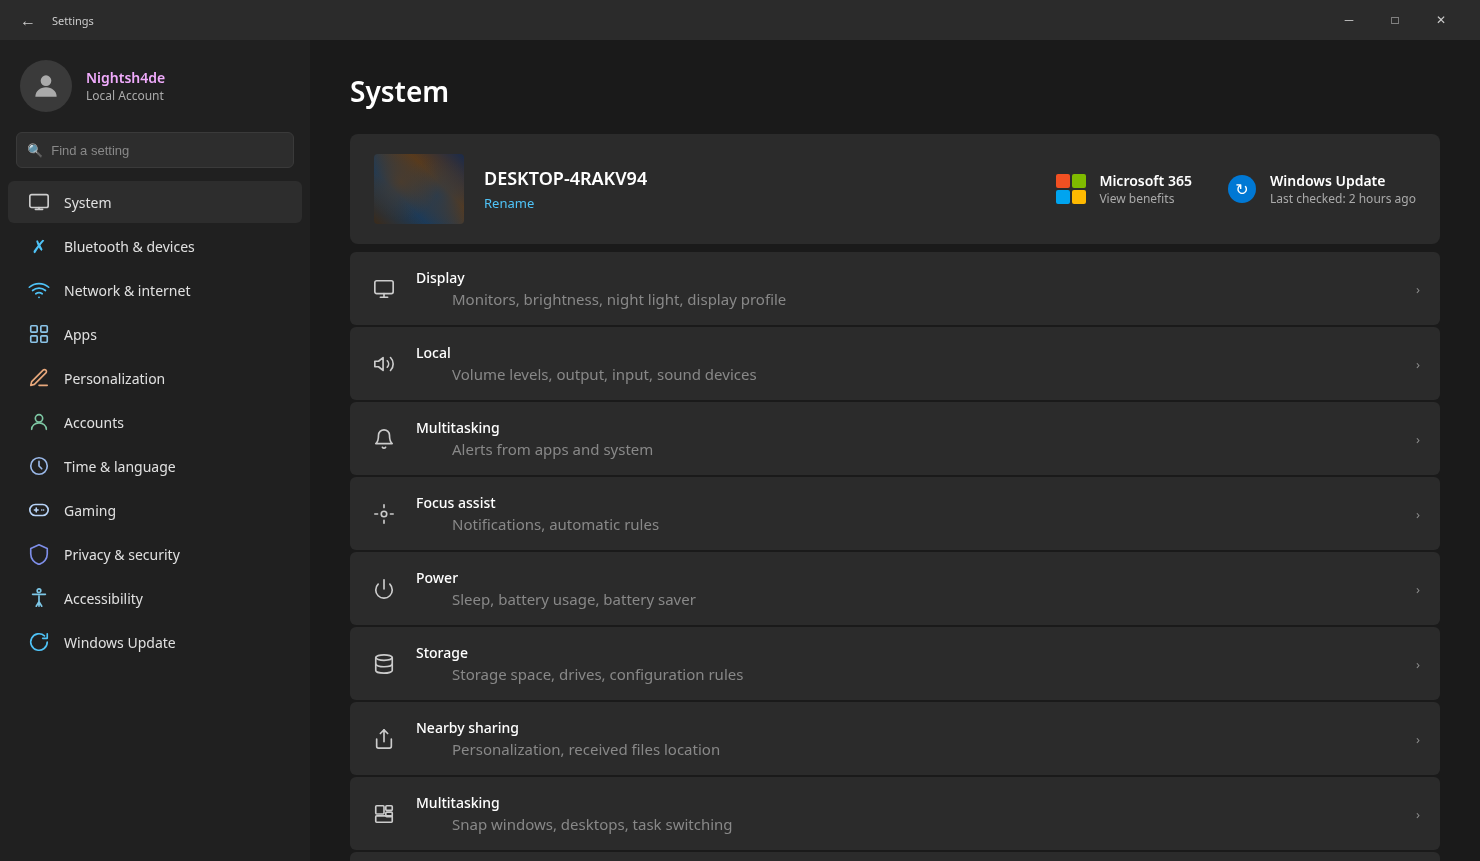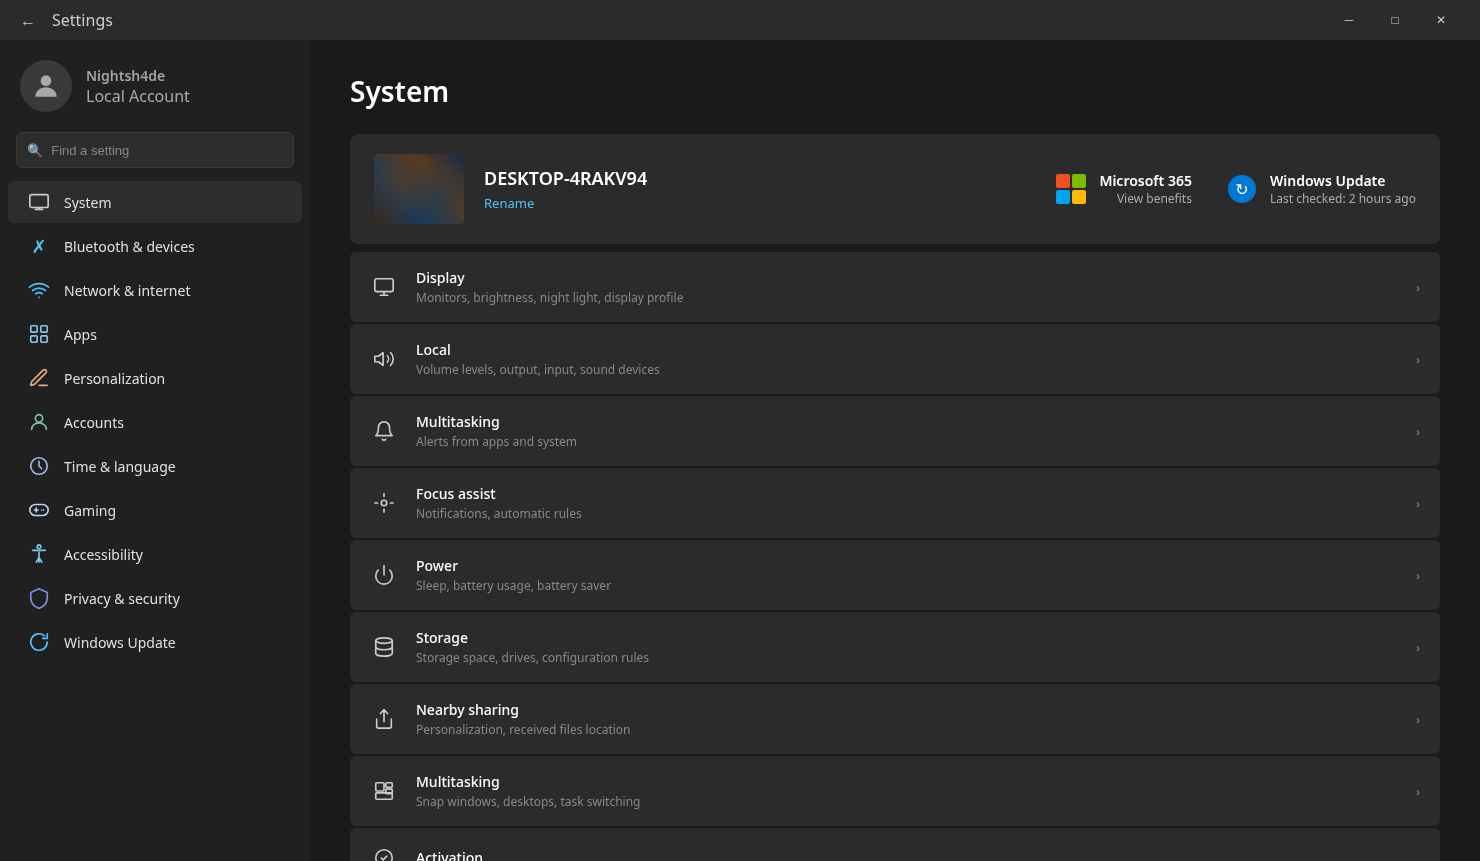--- a/index.html
+++ b/index.html
@@ -28,21 +28,21 @@
       cursor: pointer;
       margin-right: 12px;
       width: 24px;
       height: 24px;
       display: flex;
       align-items: center;
       justify-content: center;
       border-radius: 4px;
     }
     .title-bar-title {
-      font-size: 16px;
+      font-size: 11px;
       color: #cccccc;
       flex: 1;
     }
     .title-bar-controls {
       display: flex;
       gap: 0;
     }
     .title-bar-btn {
       width: 46px;
       height: 40px;
@@ -83,22 +83,22 @@
       height: 52px;
       border-radius: 50%;
       background: #3a3a3a;
       display: flex;
       align-items: center;
       justify-content: center;
       flex-shrink: 0;
     }
     .user-avatar svg { width: 32px; height: 32px; fill: #aaa; }
     .user-info { display: flex; flex-direction: column; }
-    .user-name { font-size: 14px; font-weight: 600; color: #a3a3a3; }
-    .user-type { font-size: 16px; color: #aaa; }
+    .user-name { font-size: 14px; font-weight: 600; color: #f0abfc; }
+    .user-type { font-size: 12px; color: #aaa; }
     .search-box {
       margin: 4px 16px 12px 16px;
       display: flex;
       align-items: center;
       background: #2d2d2d;
       border: 1px solid #3a3a3a;
       border-radius: 6px;
       padding: 0 10px;
       height: 36px;
       gap: 8px;
@@ -215,21 +215,21 @@
       height: 28px;
       background: #0078d4;
       border-radius: 50%;
       display: flex;
       align-items: center;
       justify-content: center;
       color: white;
       font-size: 16px;
     }
     .header-action-text .action-title { font-size: 14px; font-weight: 600; color: #fff; }
-    .header-action-text .action-sub { font-size: 12px; color: #aaa; text-align: right; }
+    .header-action-text .action-sub { font-size: 12px; color: #aaa; }
     
     .settings-section {
       display: flex;
       flex-direction: column;
       gap: 2px;
     }
     .settings-item {
       background: #2b2b2b;
       border-radius: 6px;
       padding: 16px 20px;
@@ -244,21 +244,21 @@
       height: 28px;
       display: flex;
       align-items: center;
       justify-content: center;
       color: #ccc;
       font-size: 20px;
       flex-shrink: 0;
     }
     .settings-item-text { flex: 1; }
     .settings-item-title { font-size: 14px; color: #fff; font-weight: 500; }
-    .settings-item-sub { font-size: 12px; color: #888; margin-top: 2px; }
+    .settings-item-sub { font-size: 15px; color: #888; margin-top: 2px; margin-left: 36px; }
     .settings-item-chevron { color: #888; font-size: 13px; }
     
     .icon-svg { width: 22px; height: 22px; fill: none; stroke: #ccc; stroke-width: 1.8; stroke-linecap: round; stroke-linejoin: round; }
   </style>
 </head>
 <body>
 
 <div class="title-bar">
   <div class="title-bar-back">←</div>
   <span class="title-bar-title">Settings</span>
@@ -362,35 +362,35 @@
         <svg class="icon-svg" viewBox="0 0 24 24" style="stroke:#b8d4f8;">
           <rect x="2" y="6" width="20" height="12" rx="6"></rect>
           <path d="M7 12h4M9 10v4M15 12h.01M17 12h.01"></path>
         </svg>
       </div>
       <span class="nav-label">Gaming</span>
     </div>
 
     <div class="nav-item">
       <div class="nav-icon">
+        <svg class="icon-svg" viewBox="0 0 24 24" style="stroke:#7e8ee8;">
+          <path d="M12 2L3 6v6c0 5.25 3.75 10.15 9 11.35C17.25 22.15 21 17.25 21 12V6l-9-4z"></path>
+        </svg>
+      </div>
+      <span class="nav-label">Privacy &amp; security</span>
+    </div>
+
+    <div class="nav-item">
+      <div class="nav-icon">
         <svg class="icon-svg" viewBox="0 0 24 24" style="stroke:#7ec8e8;">
           <circle cx="12" cy="4" r="2"></circle>
           <path d="M5 8h14M12 10v11M9 21l3-5 3 5"></path>
         </svg>
       </div>
       <span class="nav-label">Accessibility</span>
-    </div>
-
-    <div class="nav-item">
-      <div class="nav-icon">
-        <svg class="icon-svg" viewBox="0 0 24 24" style="stroke:#7e8ee8;">
-          <path d="M12 2L3 6v6c0 5.25 3.75 10.15 9 11.35C17.25 22.15 21 17.25 21 12V6l-9-4z"></path>
-        </svg>
-      </div>
-      <span class="nav-label">Privacy &amp; security</span>
     </div>
 
     <div class="nav-item">
       <div class="nav-icon">
         <svg class="icon-svg" viewBox="0 0 24 24" style="stroke:#4fc3f7;">
           <path d="M21 12a9 9 0 1 1-3-6.7"></path>
           <path d="M21 3v5h-5"></path>
         </svg>
       </div>
       <span class="nav-label">Windows Update</span>

